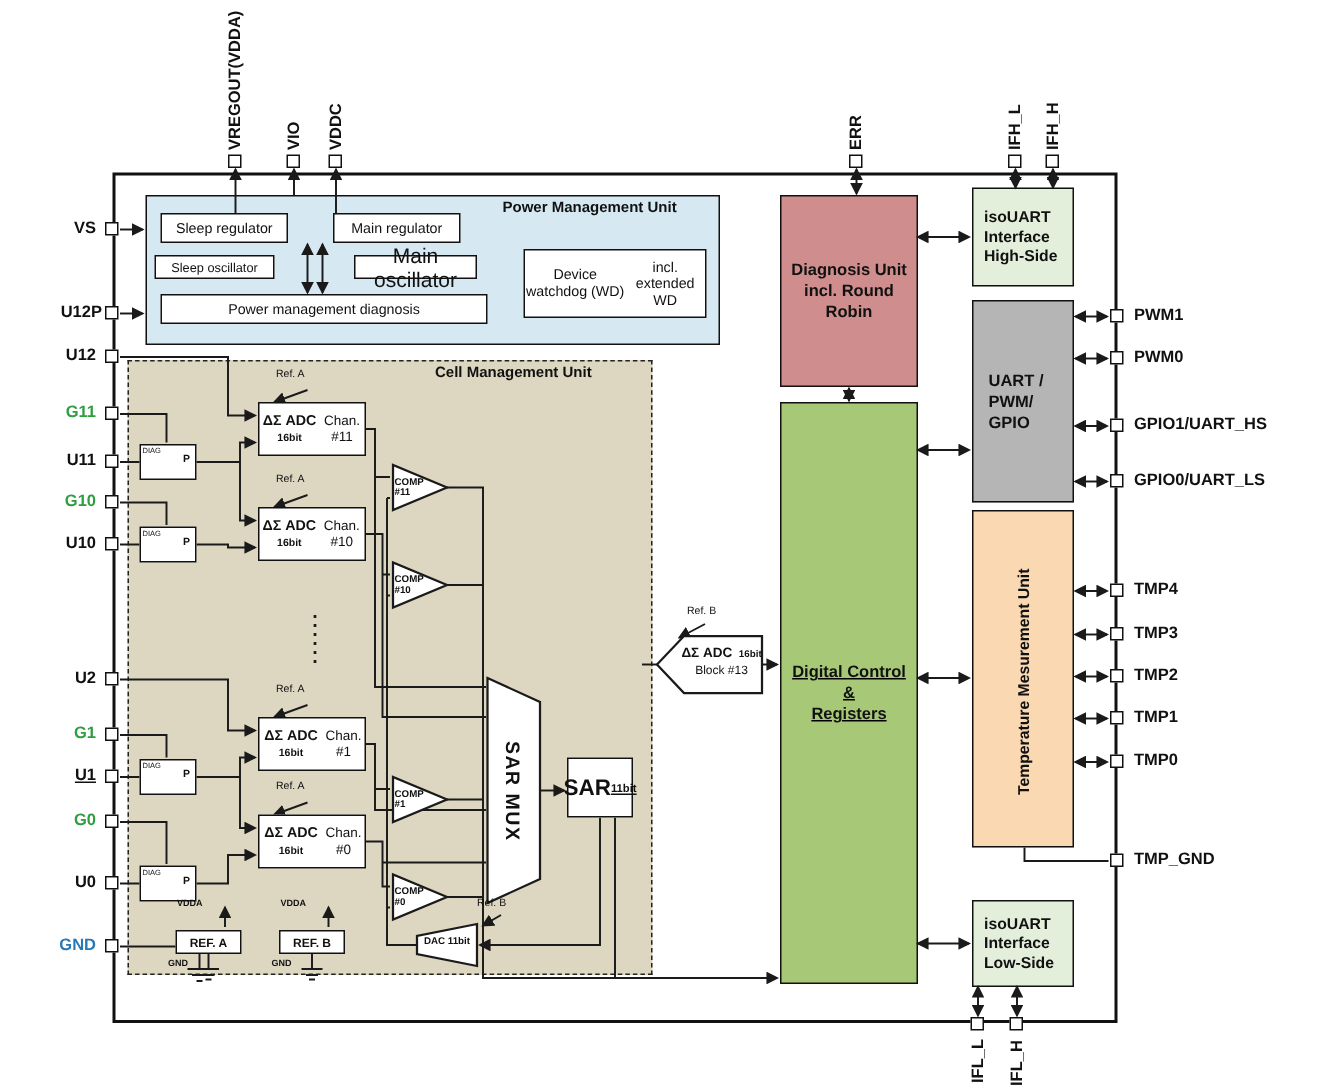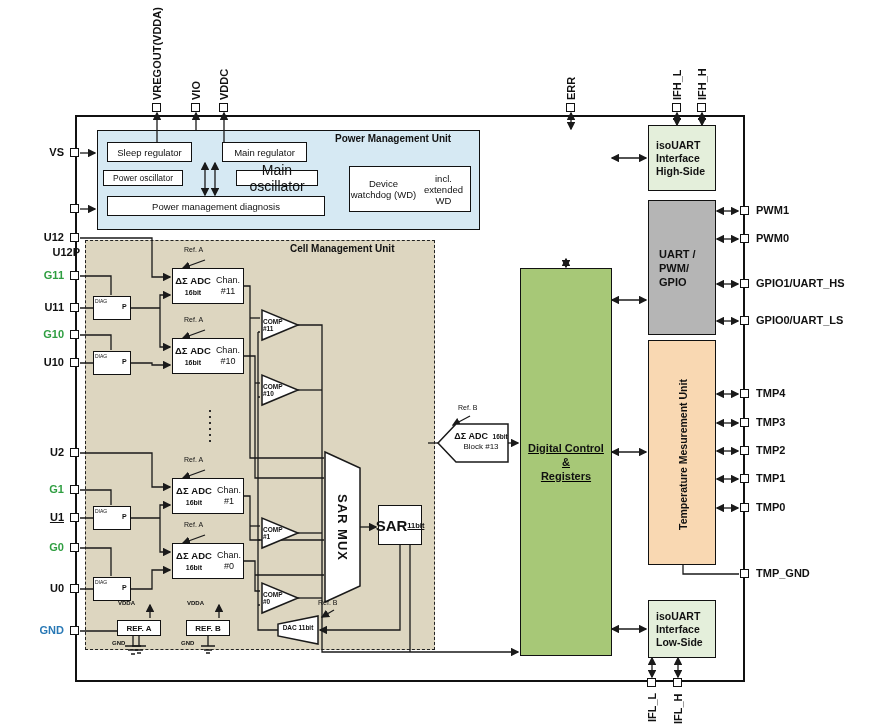--- a/index.html
+++ b/index.html
@@ -37,31 +37,35 @@
 <body>
 
 <div id="canvas">
 
   <div class="boundary" style="left:75px;top:115px;width:670px;height:567px;"></div>
 
   <div class="block pmu" style="left:97px;top:130px;width:383px;height:100px;"></div>
   <div class="btitle" style="left:335px;top:133px;width:140px;">Power Management Unit</div>
   <div class="wbox" style="left:107px;top:142px;width:85px;height:20px;">Sleep regulator</div>
   <div class="wbox" style="left:222px;top:142px;width:85px;height:20px;">Main regulator</div>
-  <div class="wbox" style="left:103px;top:170px;width:80px;height:16px;font-size:8.5px;">Power oscillator</div>
+  <div class="wbox" style="left:103px;top:170px;width:80px;height:16px;font-size:8.5px;">Sleep oscillator</div>
   <div class="wbox" style="left:236px;top:170px;width:82px;height:16px;font-size:14px;">Main oscillator</div>
   <div class="wbox" style="left:107px;top:196px;width:218px;height:20px;">Power management diagnosis</div>
   <div class="wbox adc" style="left:349px;top:166px;width:122px;height:46px;">
     <div style="font-size:9.5px;">Device watchdog (WD)</div>
     <div style="font-size:9.5px;">incl. extended WD</div>
   </div>
 
   <div class="block cmu" style="left:85px;top:240px;width:350px;height:410px;"></div>
   <div class="btitle" style="left:290px;top:243px;width:138px;">Cell Management Unit</div>
 
+  <div class="block diagblk cflex" style="left:520px;top:130px;width:92px;height:128px;">
+    <div class="blk-line">Diagnosis Unit</div>
+    <div class="blk-line">incl. Round Robin</div>
+  </div>
   <div class="block digital cflex" style="left:520px;top:268px;width:92px;height:388px;text-decoration:underline;">
     <div class="blk-line">Digital Control</div>
     <div class="blk-line">&amp;</div>
     <div class="blk-line">Registers</div>
   </div>
   <div class="block iso lflex" style="left:648px;top:125px;width:68px;height:66px;padding-left:7px;">
     <div class="iso-line">isoUART</div>
     <div class="iso-line">Interface</div>
     <div class="iso-line">High-Side</div>
   </div>
@@ -289,21 +293,21 @@
   <div class="pin-sq" style="left:70px;top:303px;"></div>
   <div class="pin-sq" style="left:70px;top:330px;"></div>
   <div class="pin-sq" style="left:70px;top:358px;"></div>
   <div class="pin-sq" style="left:70px;top:448px;"></div>
   <div class="pin-sq" style="left:70px;top:485px;"></div>
   <div class="pin-sq" style="left:70px;top:513px;"></div>
   <div class="pin-sq" style="left:70px;top:543px;"></div>
   <div class="pin-sq" style="left:70px;top:584px;"></div>
   <div class="pin-sq" style="left:70px;top:626px;"></div>
   <div class="plabel pl-left" style="left:8px;top:146px;">VS</div>
-  <div class="plabel pl-left" style="left:24px;top:202px;margin-top:44px;">U12P</div>
+  <div class="plabel pl-left" style="left:12px;top:202px;">U12P</div>
   <div class="plabel pl-left" style="left:8px;top:231px;">U12</div>
   <div class="plabel pl-left green" style="left:8px;top:269px;">G11</div>
   <div class="plabel pl-left" style="left:8px;top:301px;">U11</div>
   <div class="plabel pl-left green" style="left:8px;top:328px;">G10</div>
   <div class="plabel pl-left" style="left:8px;top:356px;">U10</div>
   <div class="plabel pl-left" style="left:8px;top:446px;">U2</div>
   <div class="plabel pl-left green" style="left:8px;top:483px;">G1</div>
   <div class="plabel pl-left" style="left:8px;top:511px;text-decoration:underline;">U1</div>
   <div class="plabel pl-left green" style="left:8px;top:541px;">G0</div>
   <div class="plabel pl-left" style="left:8px;top:582px;">U0</div>

